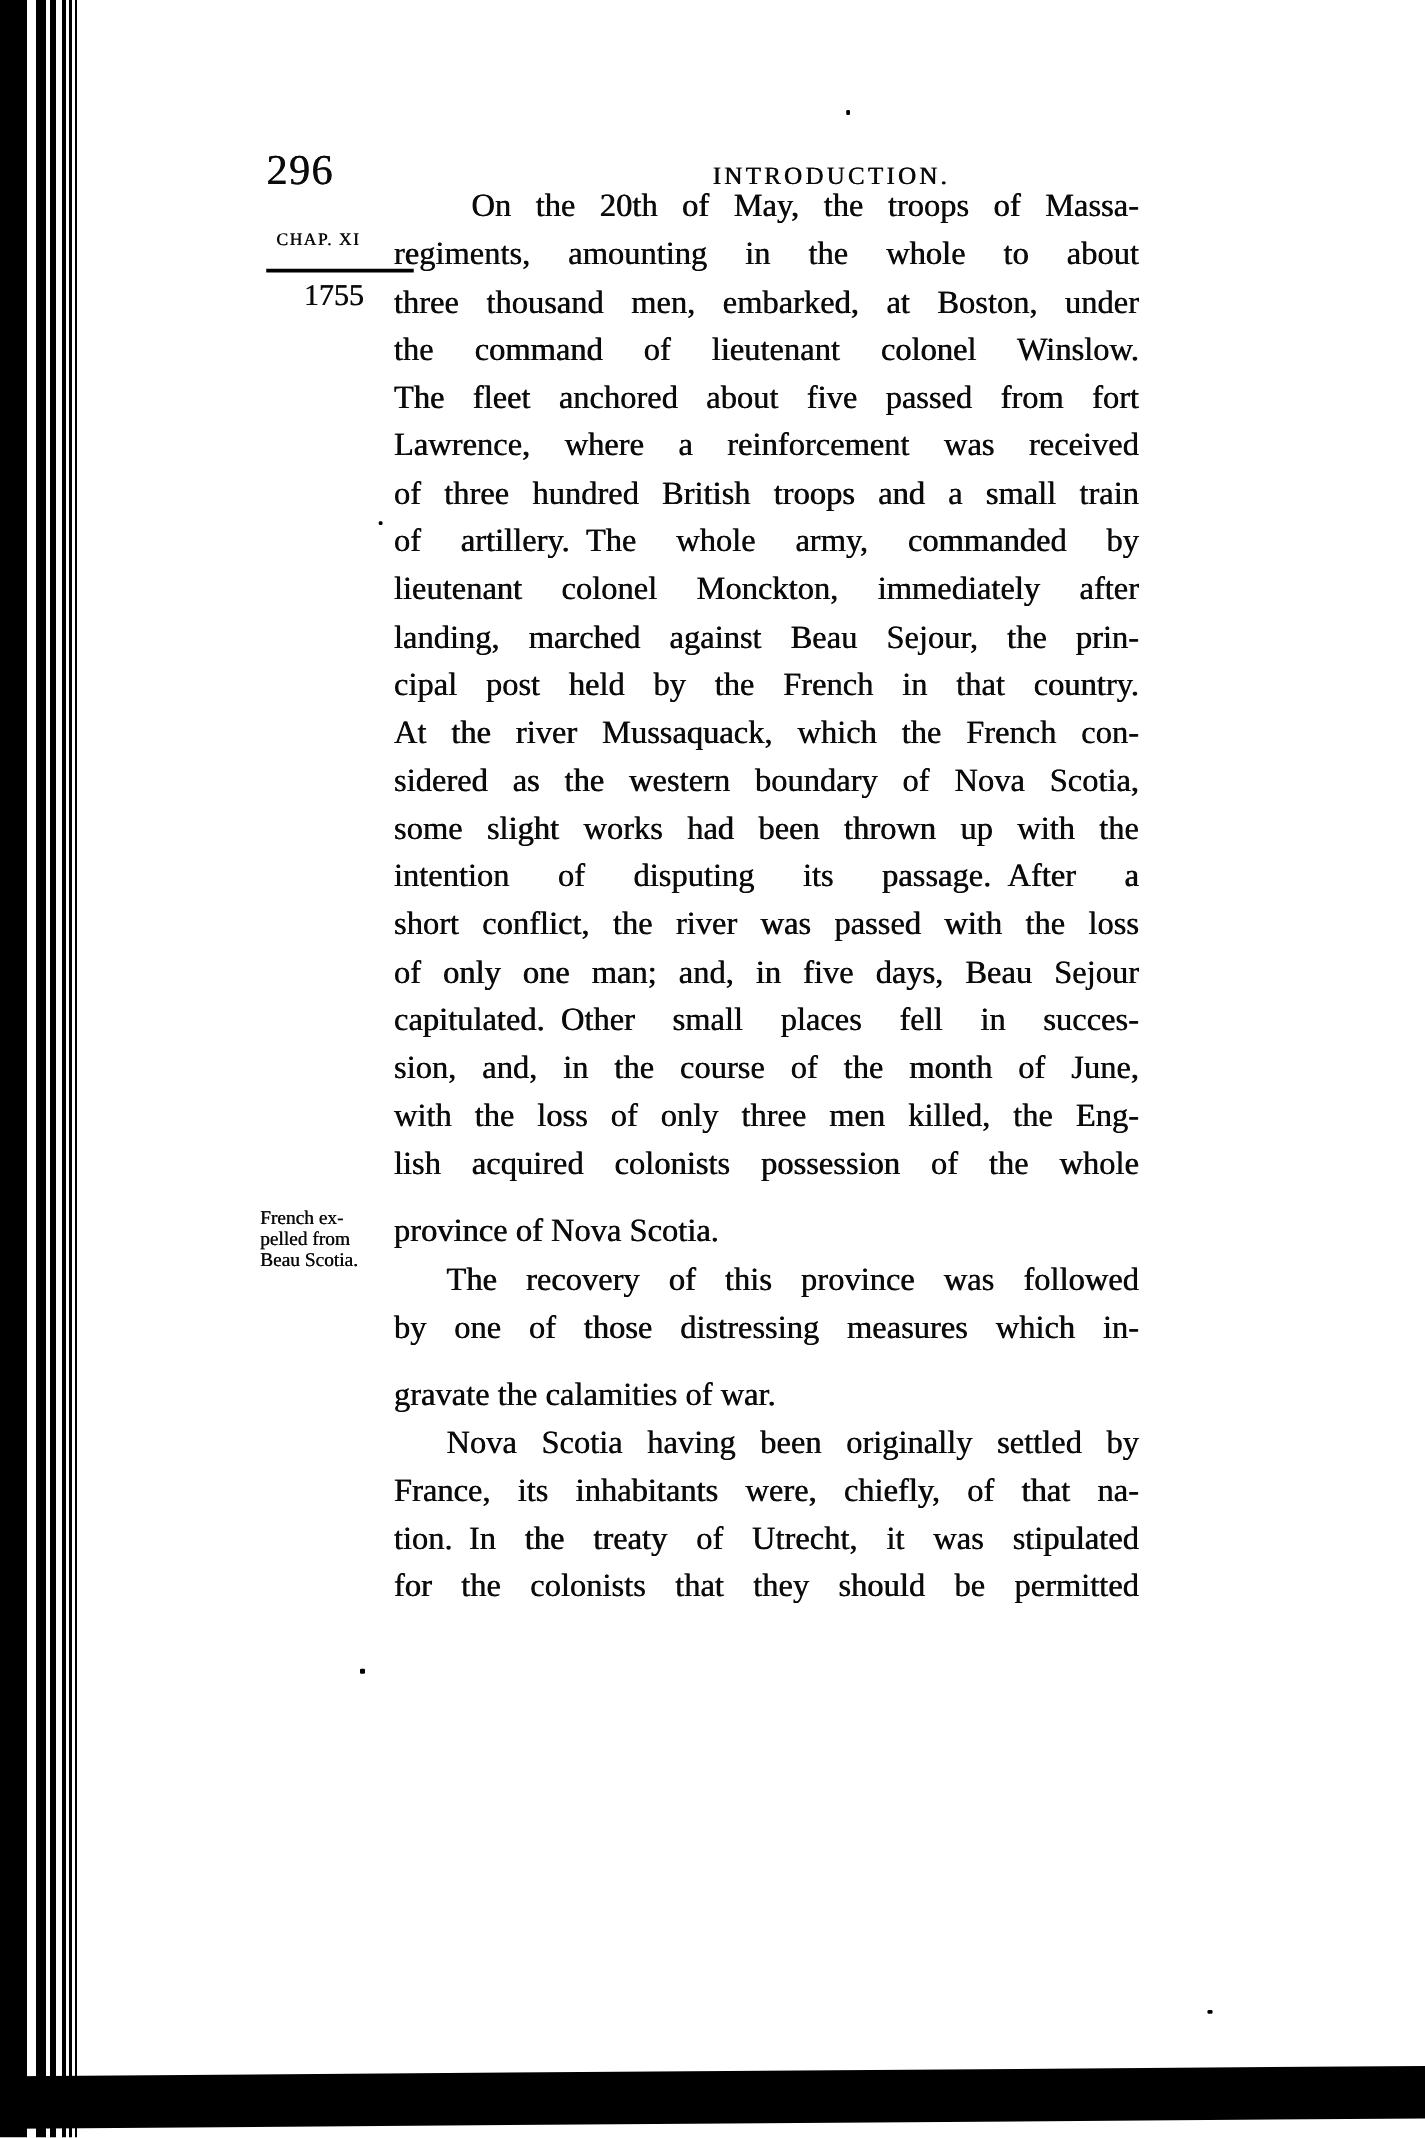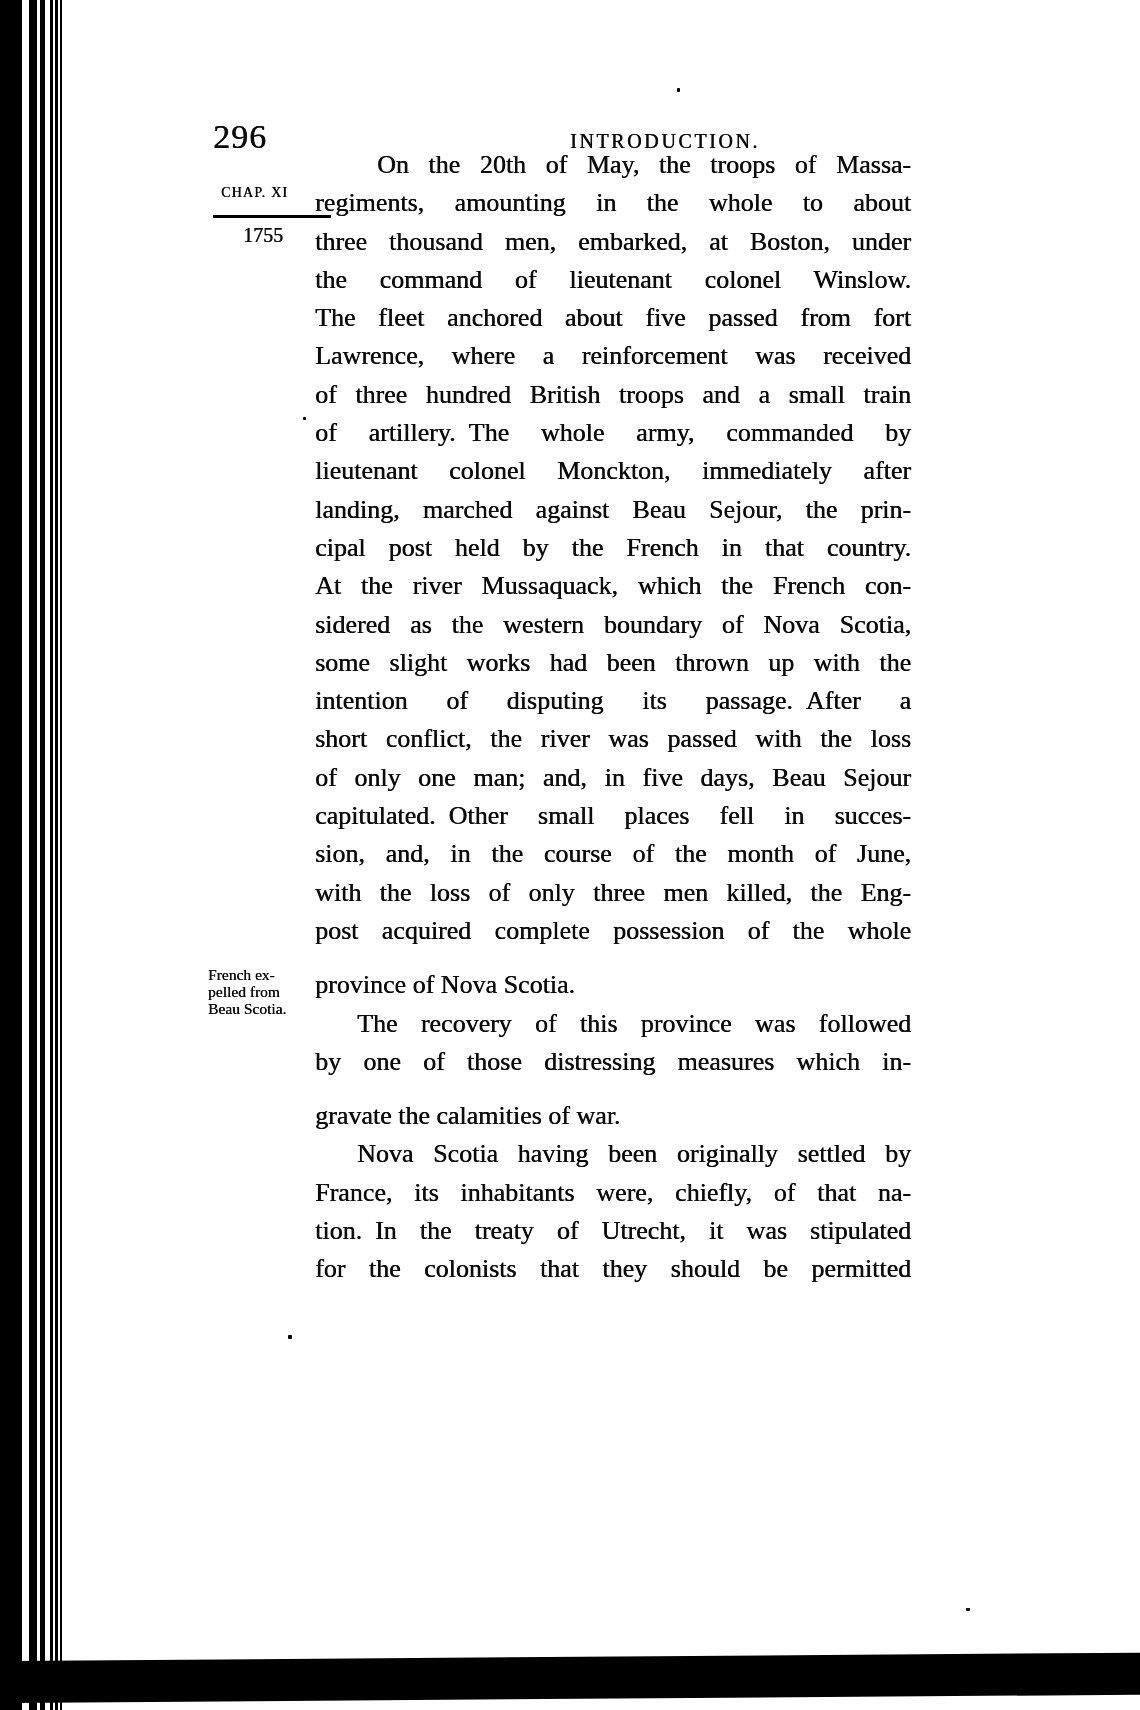--- a/index.html
+++ b/index.html
@@ -51,21 +51,21 @@
   #chap-label{
     left:221px;top:185px;
     font-size:14px;letter-spacing:1.2px;
     text-shadow:0.4px 0 0 currentColor;
   }
   #chap-rule{
     left:213px;top:215px;width:118px;height:3px;background:#000;
   }
   #year-label{
     left:243px;top:224px;
-    font-size:20px;
+    font-size:24px;
     text-shadow:0.4px 0 0 currentColor;
   }
   #side-note{
     left:208px;top:966px;width:120px;
     font-size:15.5px;line-height:17px;
     text-shadow:0.3px 0 0 currentColor;
   }
   #body-text{
     left:315px;top:146px;width:596px;
     font-size:26px;line-height:38.3px;
@@ -127,21 +127,21 @@
         <div class="line">cipal post held by the French in that country.</div>
         <div class="line">At the river Mussaquack, which the French con-</div>
         <div class="line">sidered as the western boundary of Nova Scotia,</div>
         <div class="line">some slight works had been thrown up with the</div>
         <div class="line">intention of disputing its passage. After a</div>
         <div class="line">short conflict, the river was passed with the loss</div>
         <div class="line">of only one man; and, in five days, Beau Sejour</div>
         <div class="line">capitulated. Other small places fell in succes-</div>
         <div class="line">sion, and, in the course of the month of June,</div>
         <div class="line">with the loss of only three men killed, the Eng-</div>
-        <div class="line">post acquired complete possession of the whole</div>
+        <div class="line">lish acquired colonists possession of the whole</div>
         <div class="line pl">province of Nova Scotia.</div>
       </div>
       <div class="para">
         <div class="line first">The recovery of this province was followed</div>
         <div class="line">by one of those distressing measures which in-</div>
         <div class="line pl">gravate the calamities of war.</div>
       </div>
       <div class="para">
         <div class="line first">Nova Scotia having been originally settled by</div>
         <div class="line">France, its inhabitants were, chiefly, of that na-</div>

